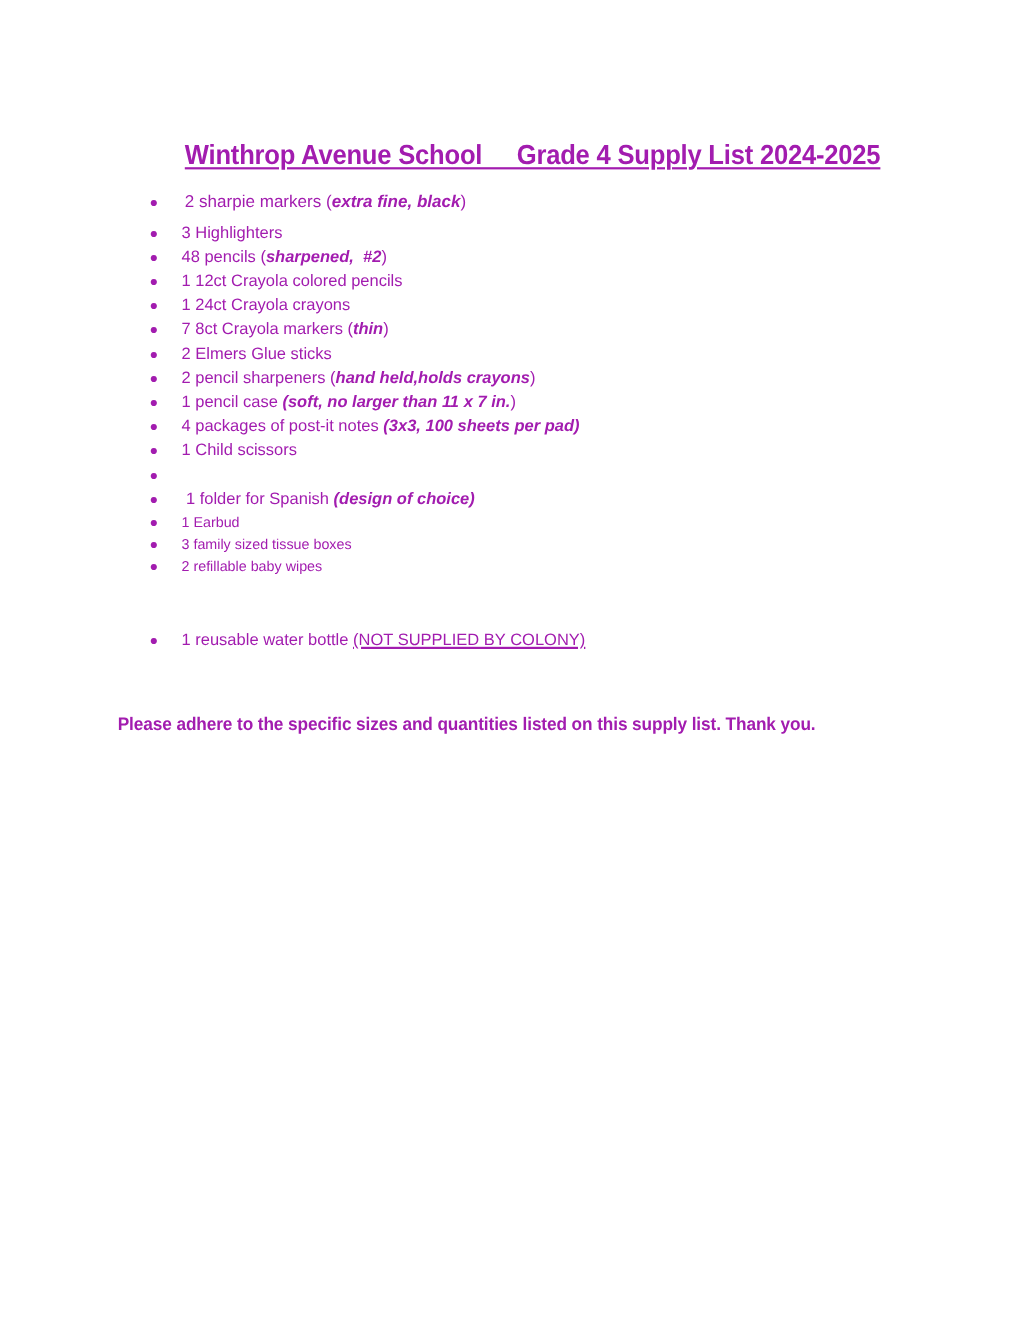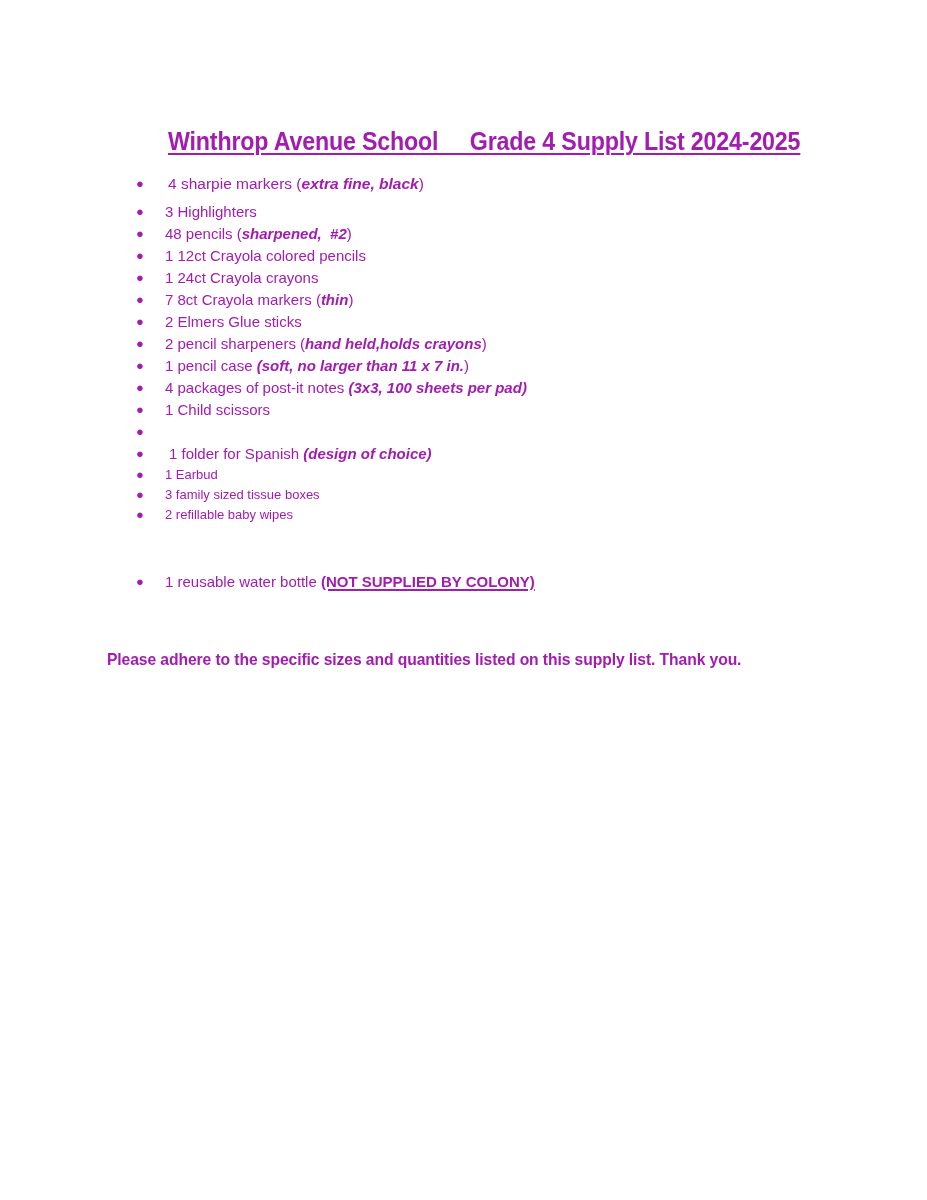--- a/index.html
+++ b/index.html
@@ -103,21 +103,21 @@
   .list-item.gap-top {
     margin-top: 2px;
   }
 
   
   b, .b {
     font-weight: 700;
     font-style: italic;
   }
   .bu {
-    font-weight: 700;
+    font-weight: 400;
     text-decoration: underline;
     text-underline-offset: 2px;
     text-decoration-thickness: 2px;
   }
 
   
   .footer-note {
     position: absolute;
     left: 107px;
     top: 648px;
@@ -132,21 +132,21 @@
   }
 </style>
 </head>
 <body>
 
 <div class="page">
 
   <div class="doc-title">Winthrop Avenue School     Grade 4 Supply List 2024-2025</div>
 
   <div class="supply-list">
-      <div class="list-item size-lg"><span class="bullet">●</span><span class="item-text"><span>4 sharpie markers (</span><b>extra fine, black</b><span>)</span></span></div>
+      <div class="list-item size-lg"><span class="bullet">●</span><span class="item-text"><span>2 sharpie markers (</span><b>extra fine, black</b><span>)</span></span></div>
       <div class="list-item size-md"><span class="bullet">●</span><span class="item-text"><span>3 Highlighters</span></span></div>
       <div class="list-item size-md"><span class="bullet">●</span><span class="item-text"><span>48 pencils (</span><b>sharpened,  #2</b><span>)</span></span></div>
       <div class="list-item size-md"><span class="bullet">●</span><span class="item-text"><span>1 12ct Crayola colored pencils</span></span></div>
       <div class="list-item size-md"><span class="bullet">●</span><span class="item-text"><span>1 24ct Crayola crayons</span></span></div>
       <div class="list-item size-md"><span class="bullet">●</span><span class="item-text"><span>7 8ct Crayola markers (</span><b>thin</b><span>)</span></span></div>
       <div class="list-item size-md"><span class="bullet">●</span><span class="item-text"><span>2 Elmers Glue sticks</span></span></div>
       <div class="list-item size-md"><span class="bullet">●</span><span class="item-text"><span>2 pencil sharpeners (</span><b>hand held,holds crayons</b><span>)</span></span></div>
       <div class="list-item size-md"><span class="bullet">●</span><span class="item-text"><span>1 pencil case </span><b>(soft, no larger than 11 x 7 in.</b><span>)</span></span></div>
       <div class="list-item size-md"><span class="bullet">●</span><span class="item-text"><span>4 packages of post-it notes </span><b>(3x3, 100 sheets per pad)</b></span></div>
       <div class="list-item size-md"><span class="bullet">●</span><span class="item-text"><span>1 Child scissors</span></span></div>

